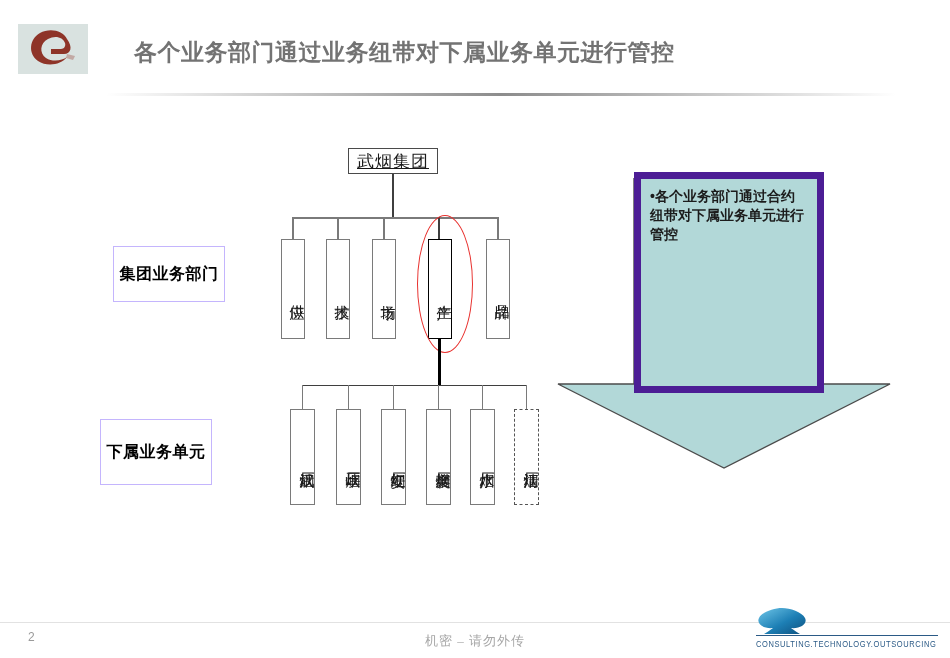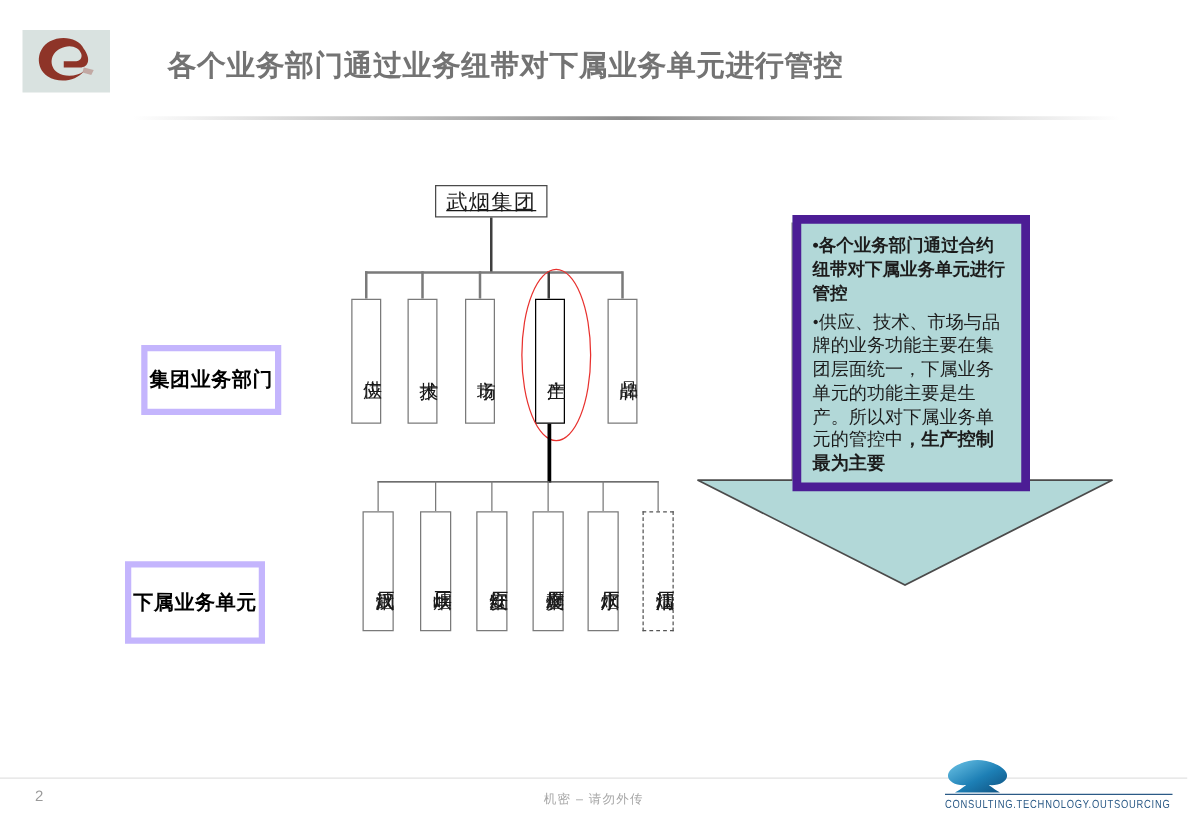--- a/index.html
+++ b/index.html
@@ -71,26 +71,25 @@
     font-size: 17px;
     border: 1px solid #4a4a4a;
     letter-spacing: 1px;
     text-decoration: underline;
   }
 
   .label-box {
     position: absolute;
     box-sizing: border-box;
     background: #fff;
-    border: 5px solid #c4b5fd;
+    border: 1px solid #c4b5fd;
     display: flex; align-items: center; justify-content: center;
     font-family: "Liberation Sans", "DejaVu Sans", sans-serif;
     font-size: 16px; font-weight: 700; letter-spacing: .5px;
     color: #000;
-    margin-top: 30px;
   }
 
   #red-ellipse {
     position: absolute;
     border: 1.6px solid #e8312e;
     border-radius: 50%;
     background: transparent;
     pointer-events: none;
   }
 
@@ -121,22 +120,22 @@
     position: absolute; left: 0; top: 622px; width: 950px; height: 1px;
     background: #e2e2e2;
   }
   #page-number {
     position: absolute; left: 28px; top: 630px;
     font-size: 12px; color: #9a9a9a;
   }
   #footer-note {
     position: absolute; left: 0; top: 632px; width: 950px;
     text-align: center;
-    font-family: Liberation Sans, sans-serif;
-    font-size: 10px; color: #a7a7a7; letter-spacing: 1px;
+    font-family: Liberation Serif, serif;
+    font-size: 13px; color: #a7a7a7; letter-spacing: 1px;
   }
   #cg-logo {
     position: absolute; right: 10px; top: 606px;
     width: 186px; height: 46px;
   }
   #cg-logo .cg-word {
     position: absolute; left: 56px; top: -2px;
     font-family: "Liberation Serif","DejaVu Serif",serif;
     font-size: 27px; color: #1c3f70; letter-spacing: -.5px;
   }
@@ -206,21 +205,20 @@
 
 <div class="label-box" style="left:113px; top:246px; width:112px; height:56px;">集团业务部门</div>
 <div class="label-box" style="left:100px; top:419px; width:112px; height:66px;">下属业务单元</div>
 
 <svg id="callout-arrow" viewBox="0 0 336 292">
   <polygon points="78,0 258,0 258,206 334,206 168,290 2,206 78,206" fill="#b2d8d8" stroke="#4b4b4b" stroke-width="1.4"></polygon>
 </svg>
 
 <div id="callout-box">
   <div class="b1">•各个业务部门通过合约纽带对下属业务单元进行管控</div>
-  <div class="b2"><span>•供应、技术、市场与品牌的业务功能主要在集团层面统一，下属业务单元的功能主要是生产。所以对下属业务单元的管控中</span><span class="tail">，生产控制最为主要</span></div>
 </div>
 
 <div id="footer-rule"></div>
 <div id="page-number">2</div>
 <div id="footer-note">机密 – 请勿外传</div>
 
 <div id="cg-logo">
   <svg width="56" height="30" viewBox="0 0 56 30" aria-hidden="true">
     <defs>
       <linearGradient id="cgGrad" x1="0" y1="0" x2="1" y2="1">

